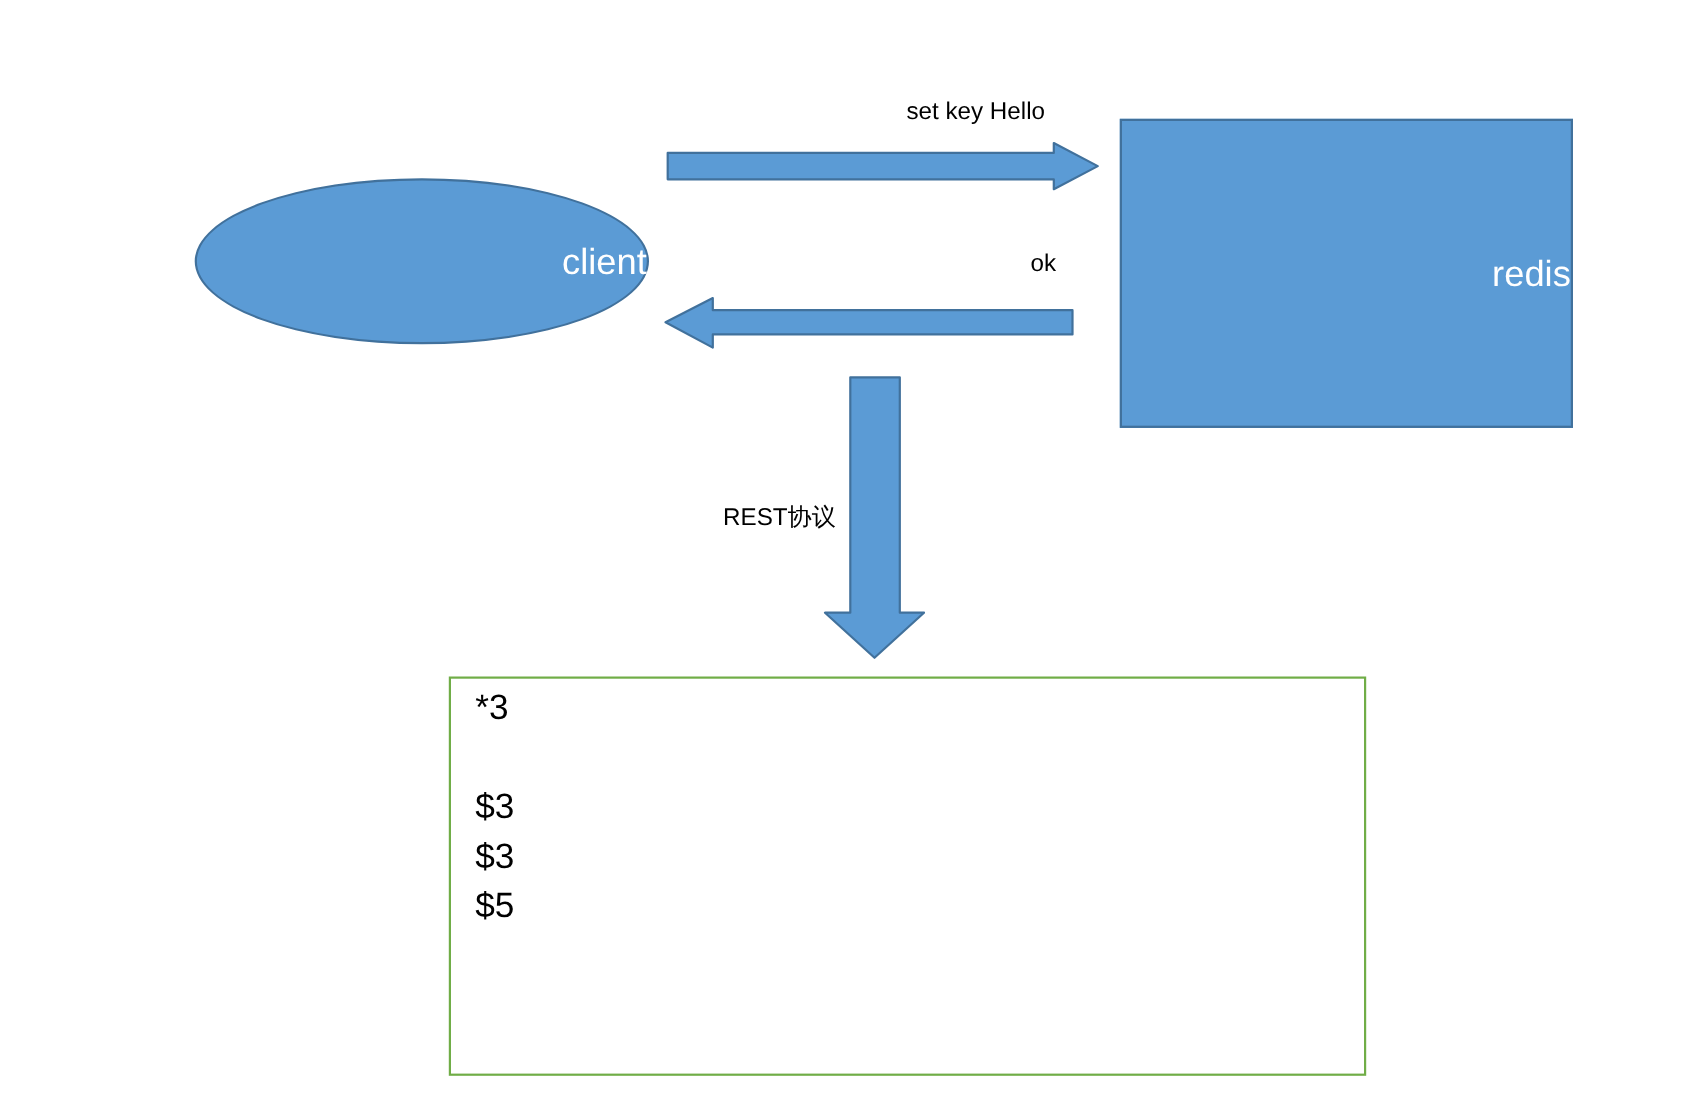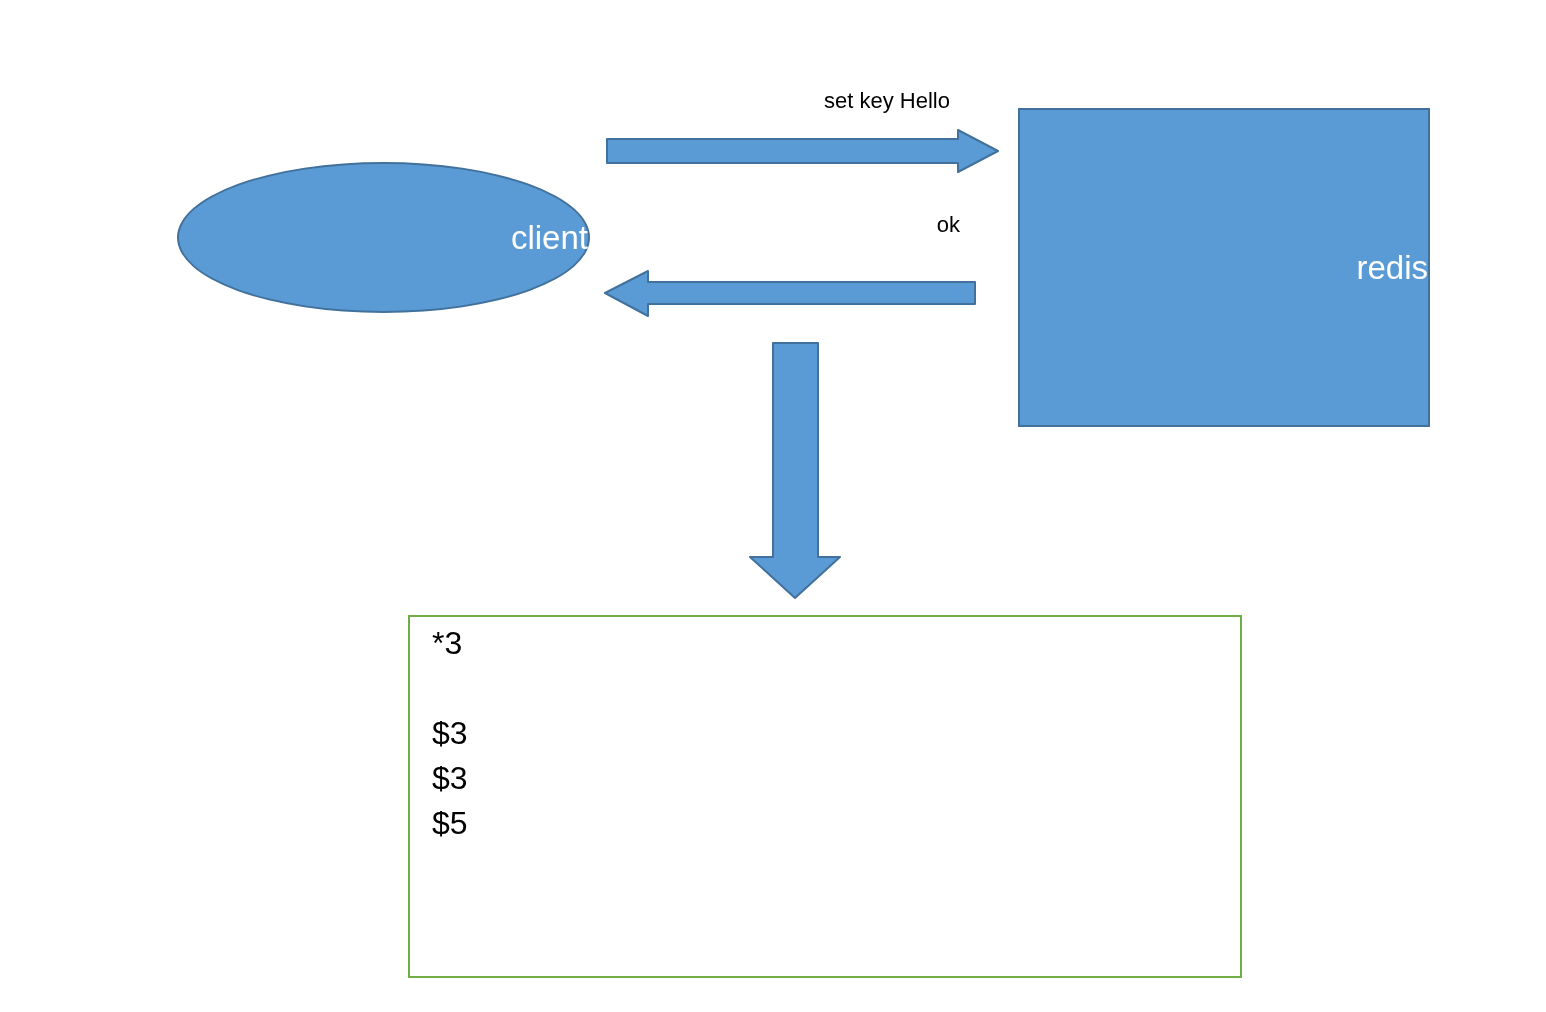--- a/index.html
+++ b/index.html
@@ -31,21 +31,21 @@
     left: 177px;
     top: 162px;
     width: 413px;
     height: 151px;
     border-radius: 50%;
   }
   .redis-rect {
     left: 1018px;
     top: 108px;
     width: 412px;
-    height: 319px;
+    height: 281px;
   }
   
   .arrow-layer {
     position: absolute;
     left: 0;
     top: 0;
     width: 1546px;
     height: 1012px;
     pointer-events: none;
   }
@@ -56,21 +56,21 @@
   }
   
   .flow-label {
     position: absolute;
     color: #000000;
     font-size: 22px;
     text-align: right;
     white-space: nowrap;
   }
   .label-request { left: 580px; top: 88px;  width: 370px; }
-  .label-response{ left: 580px; top: 212px; width: 380px; }
+  .label-response{ left: 580px; top: 226px; width: 380px; }
   .label-protocol{ left: 540px; top: 455px; width: 220px; }
   
   .proto-box {
     position: absolute;
     left: 408px;
     top: 615px;
     width: 834px;
     height: 363px;
     border: 2px solid #70ad47;
     box-sizing: border-box;
@@ -104,20 +104,21 @@
 
     <polygon points="975,282 648,282 648,271 605,293 648,316 648,304 975,304" fill="#5b9bd5"></polygon>
 
     <polygon points="773,343 818,343 818,557 840,557 795,598 750,557 773,557" fill="#5b9bd5"></polygon>
   </svg>
 
   <div class="flow-label label-request">set key Hello</div>
 
   <div class="flow-label label-response">ok</div>
 
+  <div class="flow-label label-protocol">REST协议</div>
 
   <div class="proto-box">
     <div class="proto-line">*3</div>
     <div class="proto-line"></div>
     <div class="proto-line">$3</div>
     <div class="proto-line">$3</div>
     <div class="proto-line">$5</div>
   </div>
 
 </div>

